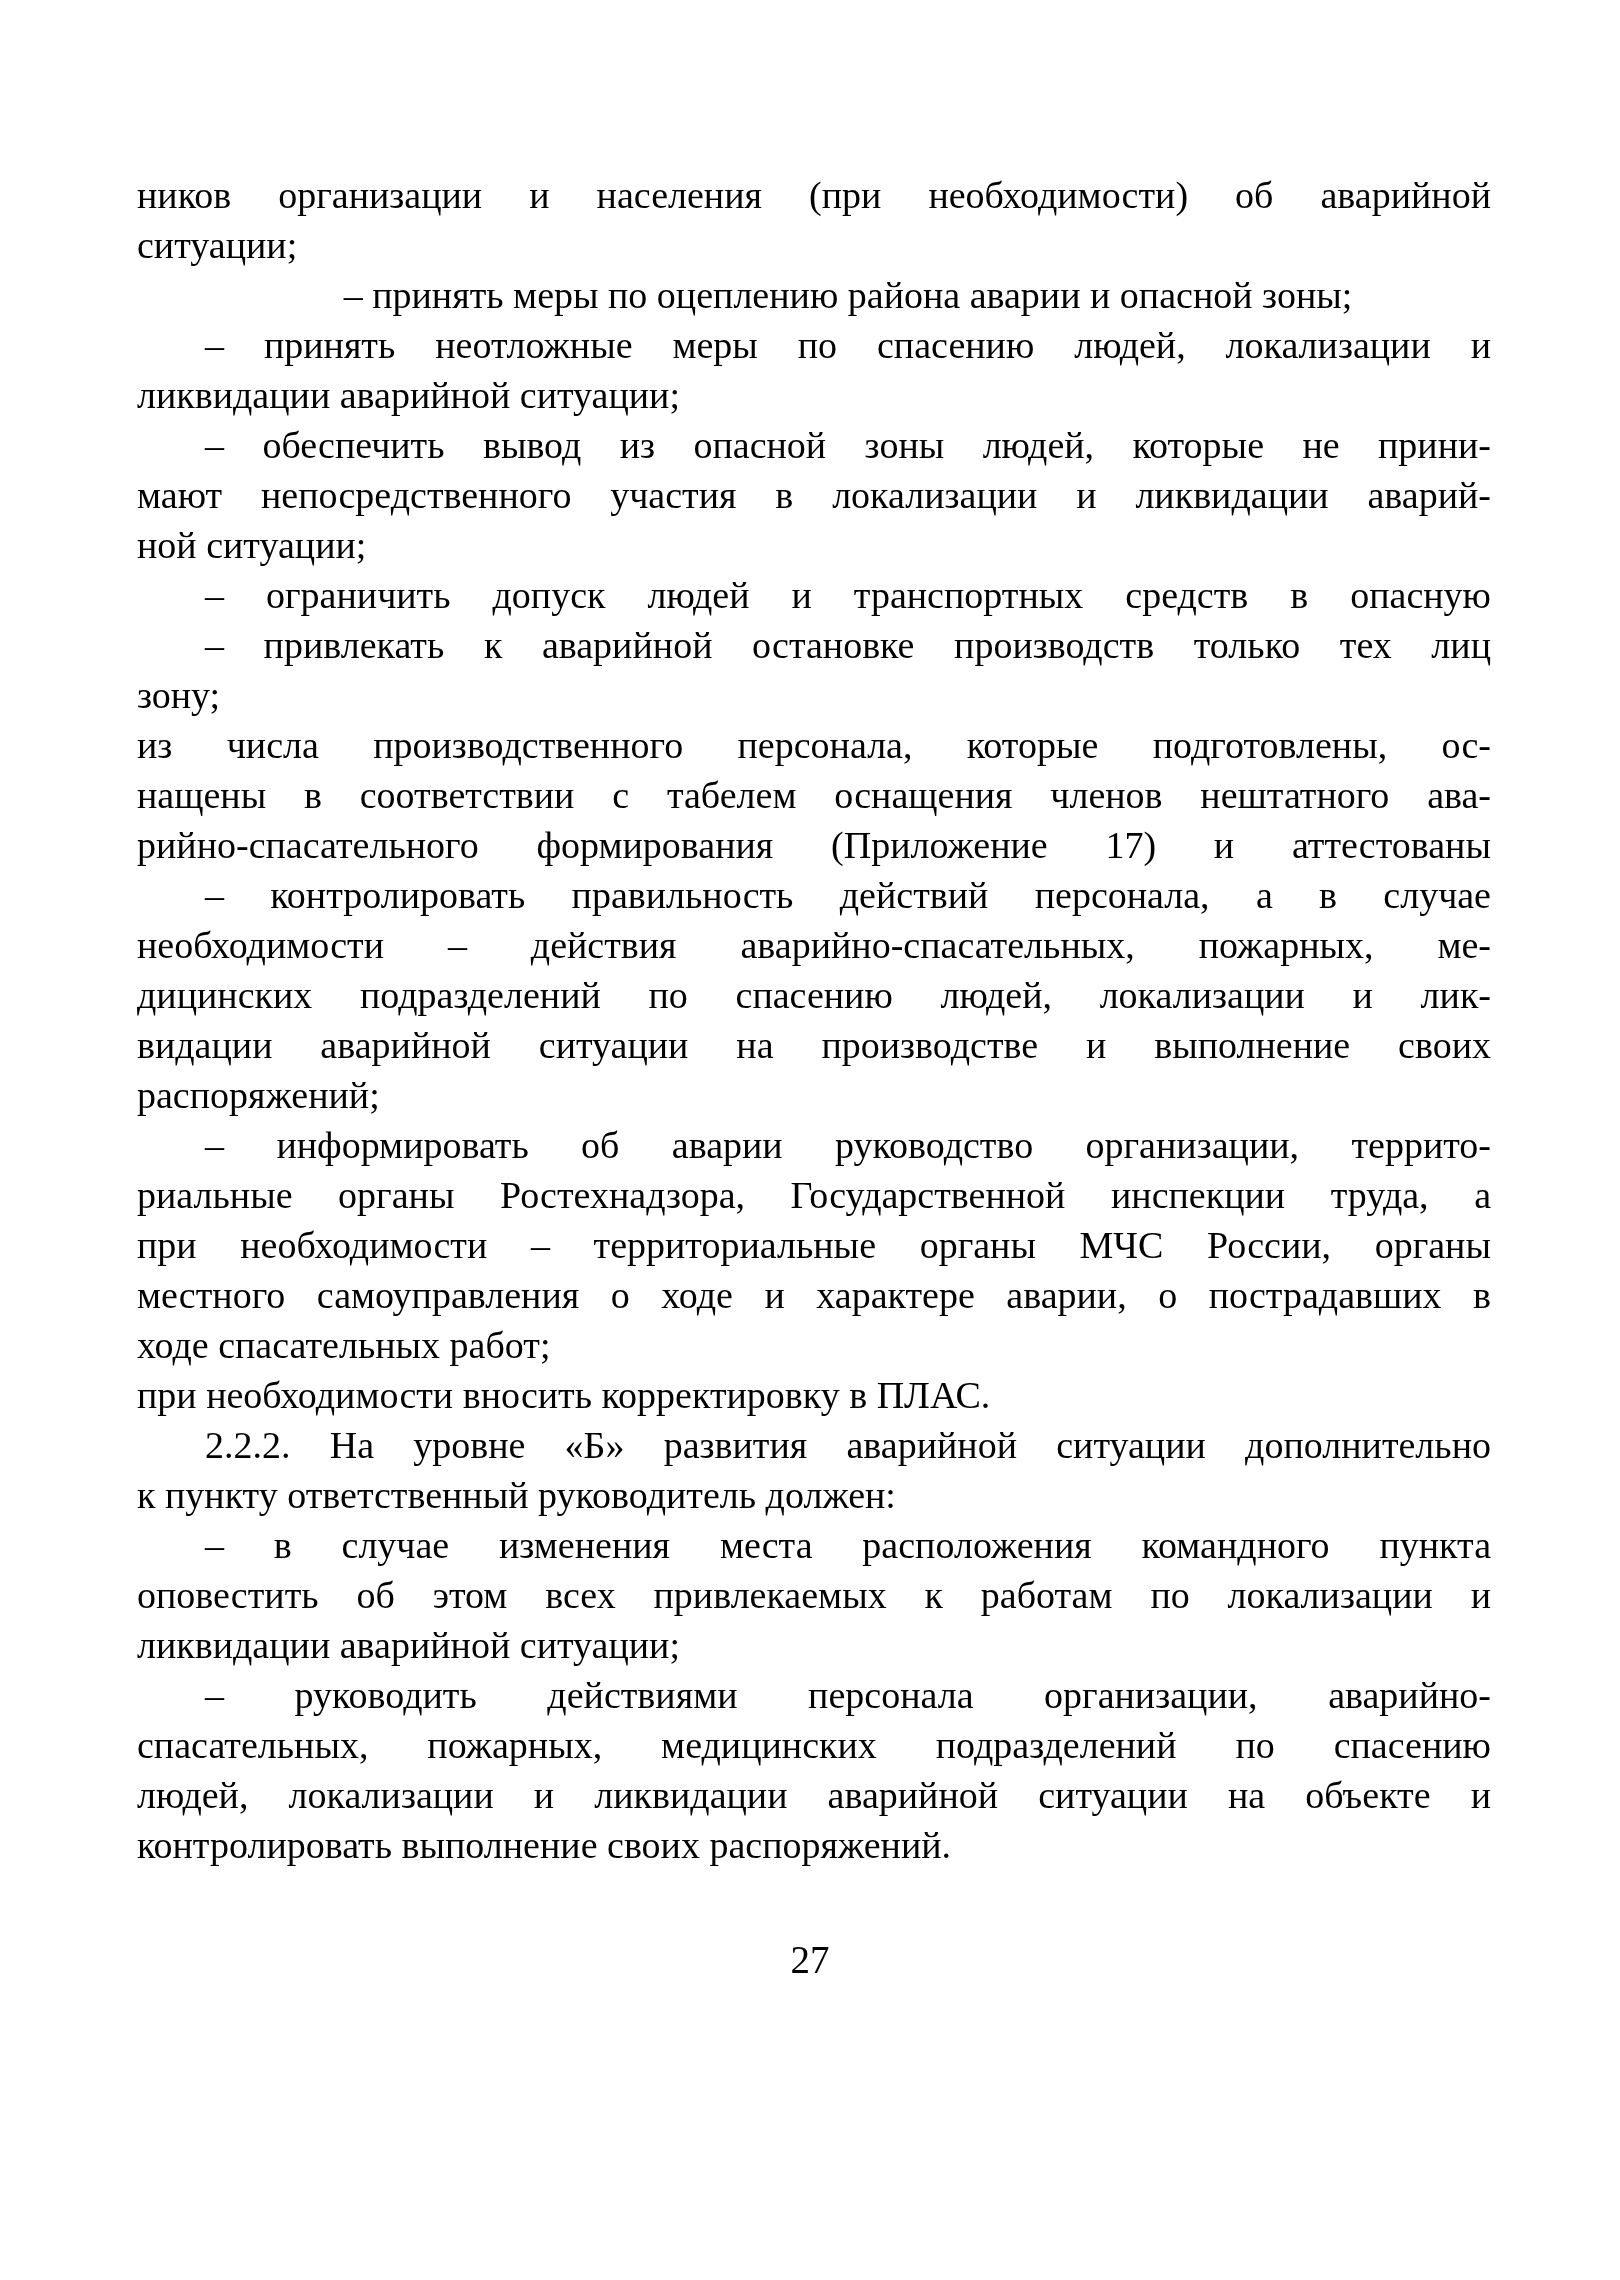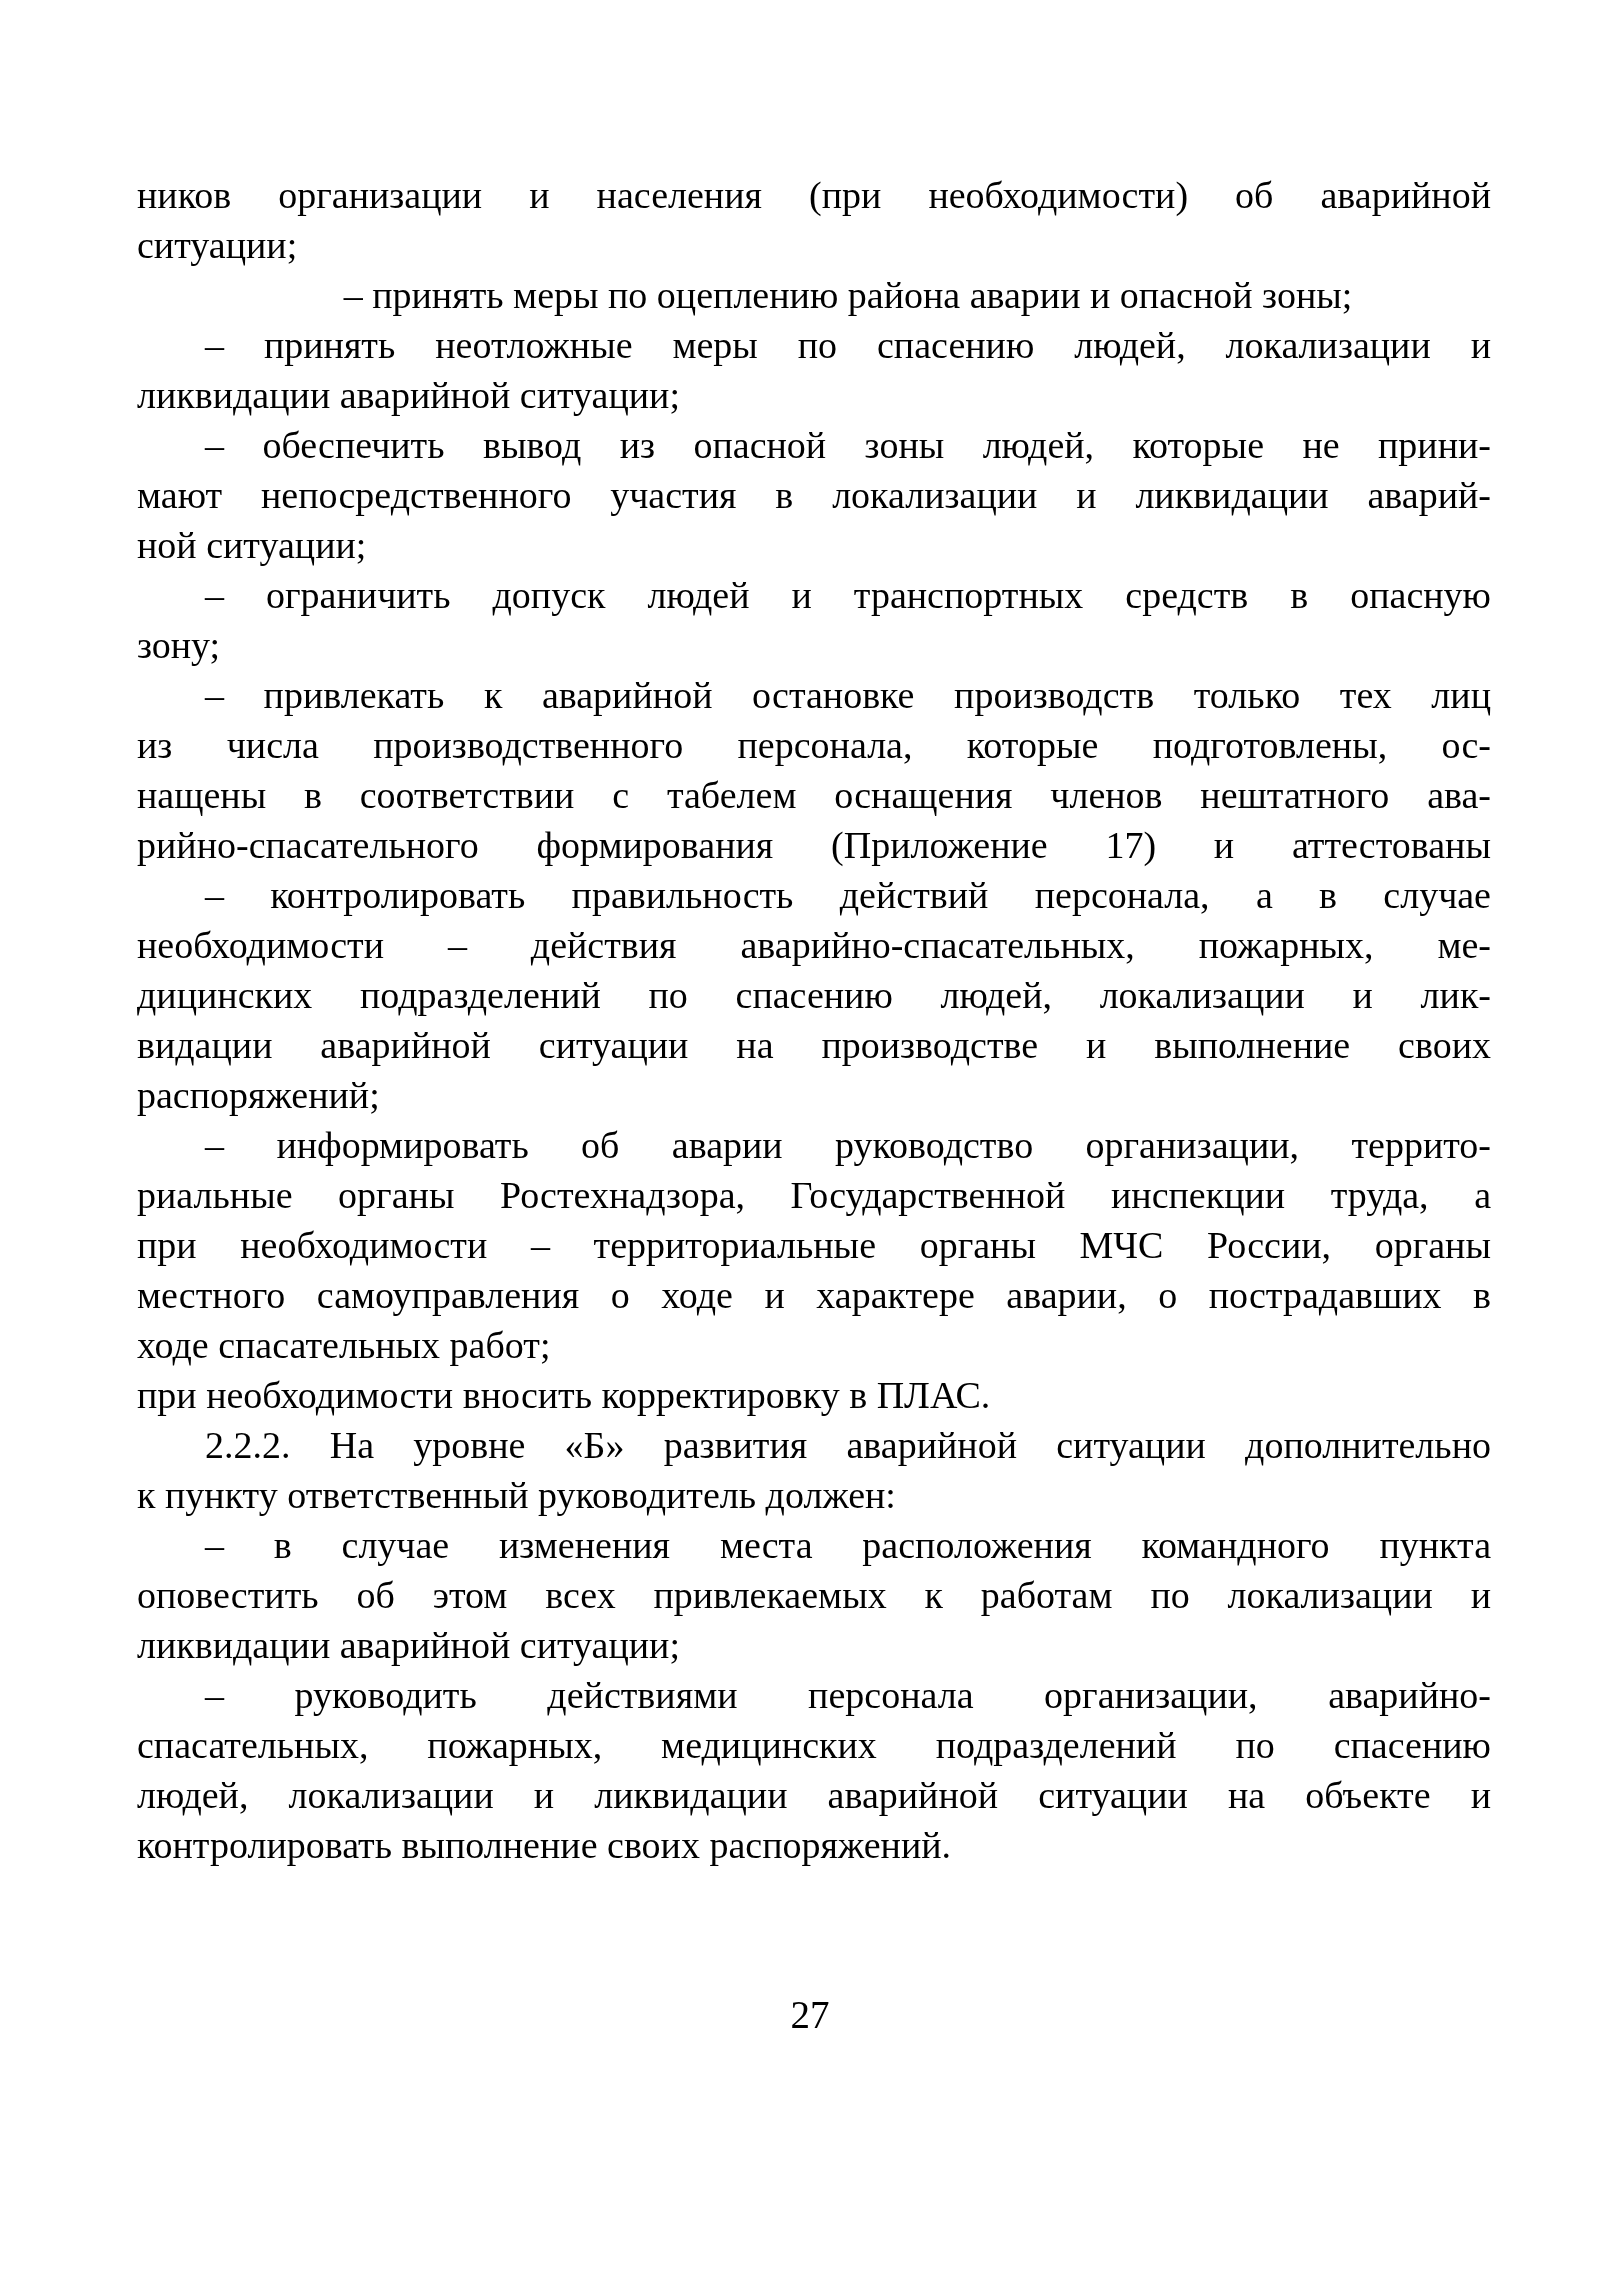--- a/index.html
+++ b/index.html
@@ -33,21 +33,21 @@
   .text-line.justify {
     text-align: justify;
     text-align-last: justify;
   }
   .text-line.indent {
     text-indent: 68px;
     text-align: center;
   }
   .page-number {
     position: absolute;
-    top: 1992px;
+    top: 1937px;
     left: 0;
     width: 100%;
     text-align: center;
     font-size: 39px;
     line-height: 46px;
   }
 </style>
 </head>
 <body>
 
@@ -55,22 +55,22 @@
   <div class="text-block" id="text-block">
       <div class="text-line justify">ников организации и населения (при необходимости) об аварийной</div>
       <div class="text-line">ситуации;</div>
       <div class="text-line indent">– принять меры по оцеплению района аварии и опасной зоны;</div>
       <div class="text-line justify indent">– принять неотложные меры по спасению людей, локализации и</div>
       <div class="text-line">ликвидации аварийной ситуации;</div>
       <div class="text-line justify indent">– обеспечить вывод из опасной зоны людей, которые не прини-</div>
       <div class="text-line justify">мают непосредственного участия в локализации и ликвидации аварий-</div>
       <div class="text-line">ной ситуации;</div>
       <div class="text-line justify indent">– ограничить допуск людей и транспортных средств в опасную</div>
+      <div class="text-line justify indent">– привлекать к аварийной остановке производств только тех лиц</div>
       <div class="text-line">зону;</div>
-      <div class="text-line justify indent">– привлекать к аварийной остановке производств только тех лиц</div>
       <div class="text-line justify">из числа производственного персонала, которые подготовлены, ос-</div>
       <div class="text-line justify">нащены в соответствии с табелем оснащения членов нештатного ава-</div>
       <div class="text-line justify">рийно-спасательного формирования (Приложение 17) и аттестованы</div>
       <div class="text-line justify indent">– контролировать правильность действий персонала, а в случае</div>
       <div class="text-line justify">необходимости – действия аварийно-спасательных, пожарных, ме-</div>
       <div class="text-line justify">дицинских подразделений по спасению людей, локализации и лик-</div>
       <div class="text-line justify">видации аварийной ситуации на производстве и выполнение своих</div>
       <div class="text-line">распоряжений;</div>
       <div class="text-line justify indent">– информировать об аварии руководство организации, террито-</div>
       <div class="text-line justify">риальные органы Ростехнадзора, Государственной инспекции труда, а</div>

